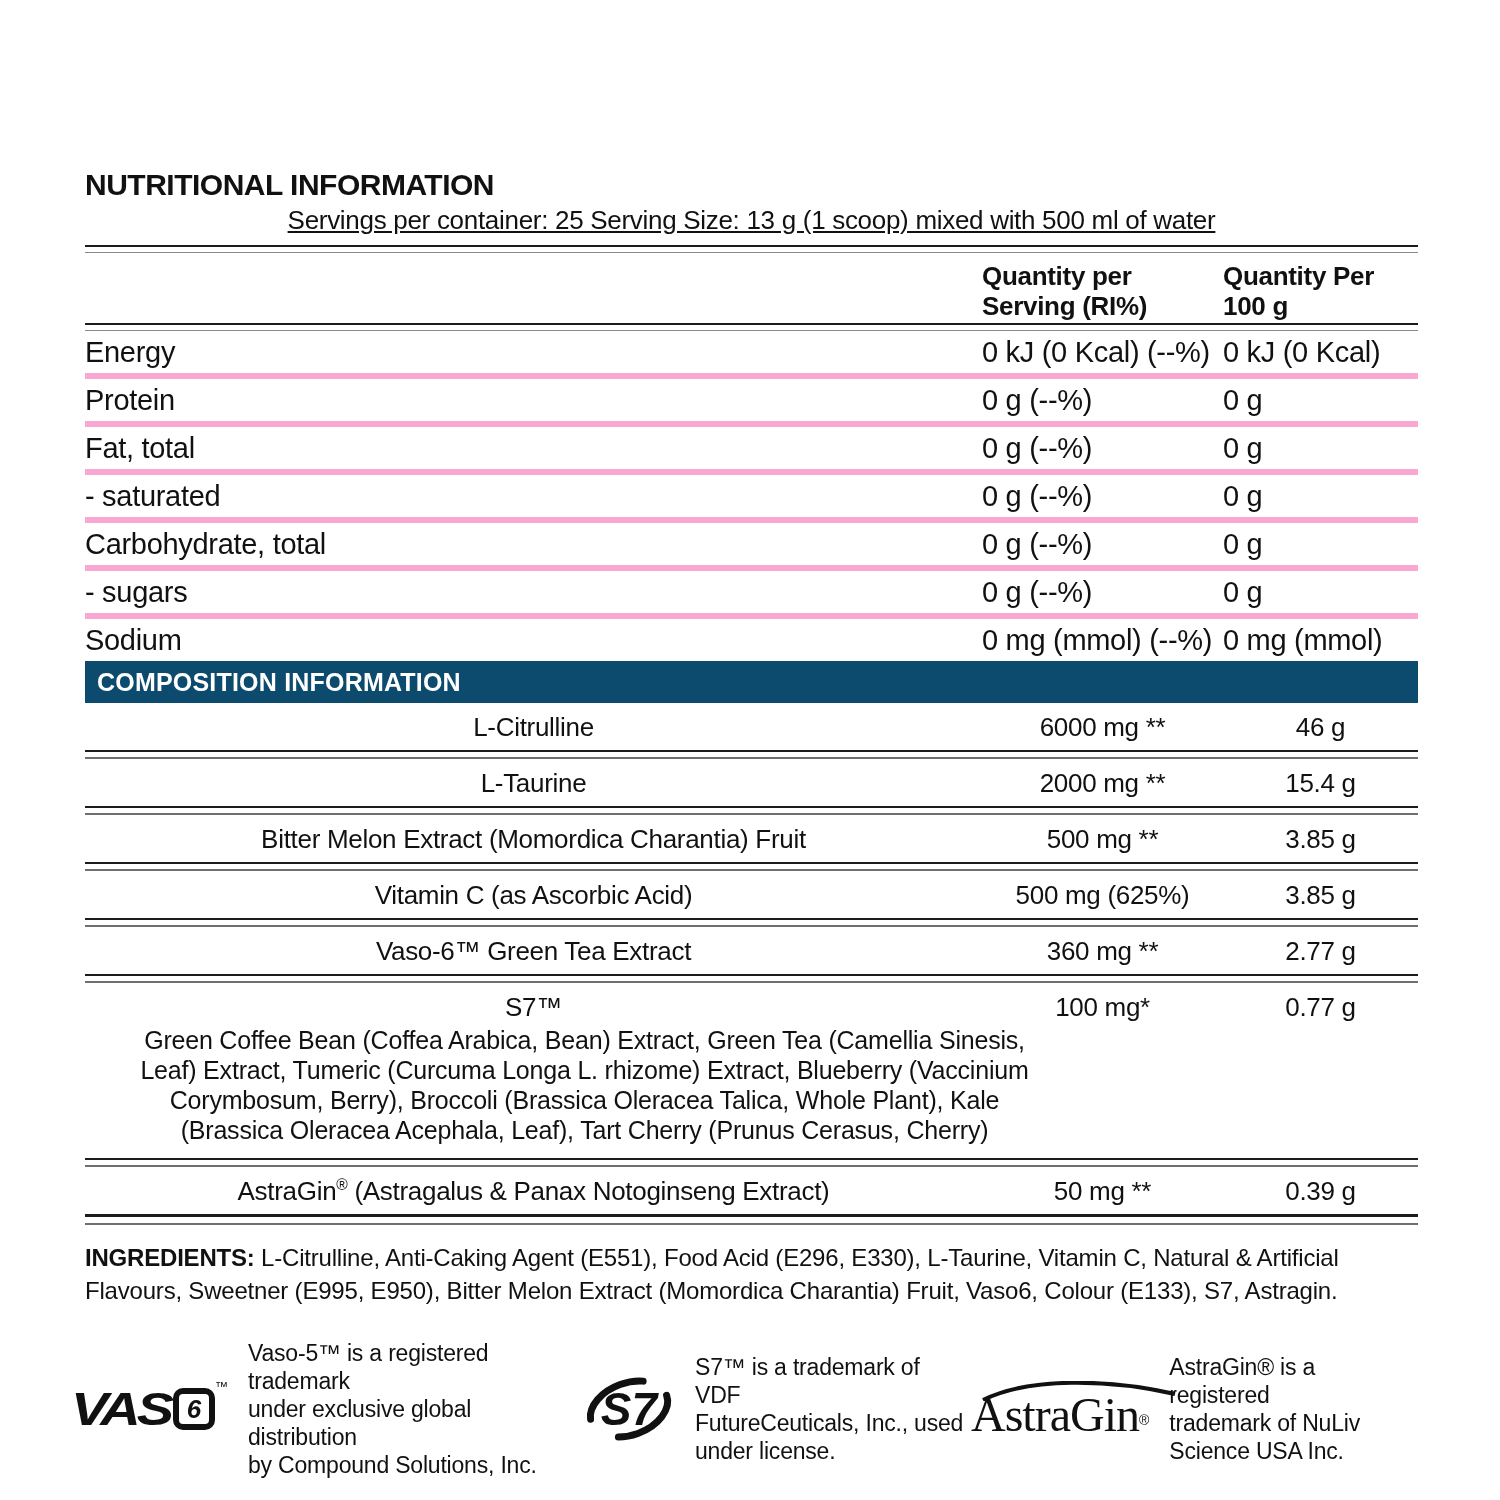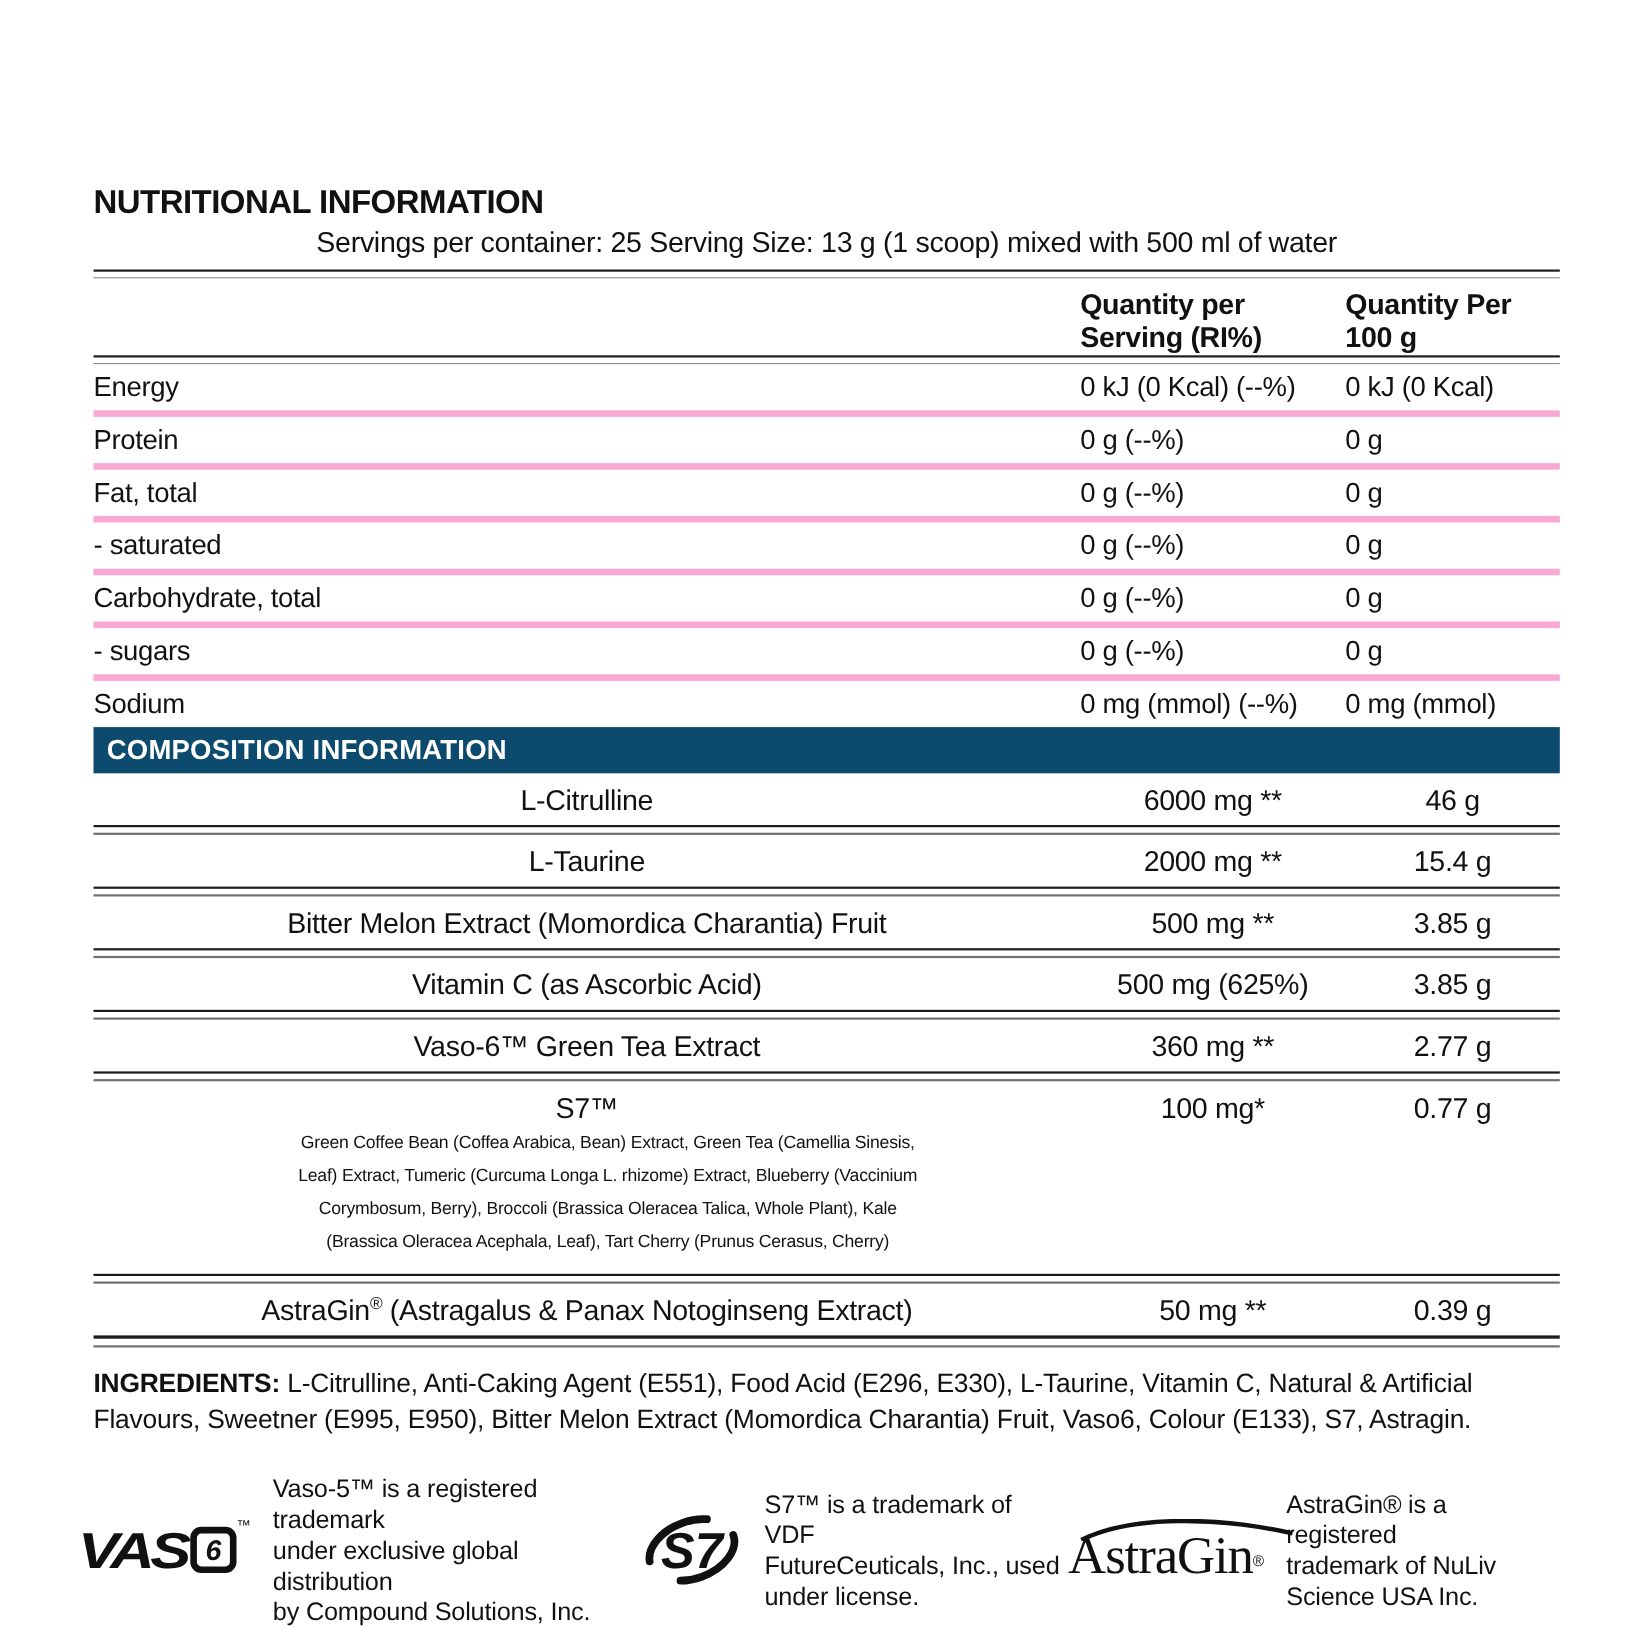--- a/index.html
+++ b/index.html
@@ -13,51 +13,51 @@
   .content{
     position:absolute;left:85px;top:168px;width:1333px;
   }
   .title{
     margin:0;
     font-size:30px;font-weight:bold;letter-spacing:-0.5px;
     line-height:34px;
   }
   .subtitle{
     margin:2px 0 0 0;text-align:center;
-    font-size:26px;line-height:32px;letter-spacing:-0.3px;
+    font-size:26px;line-height:32px;letter-spacing:-0.3px;text-decoration:underline;
   }
   .sep-double{
     height:5px;margin-top:9px;
     border-top:2px solid #1c1c1c;
     border-bottom:1px solid #8a8a8a;
   }
   .grid3{
     display:grid;grid-template-columns:897px 241px 195px;
   }
   .thead{
     padding:8px 0 2px 0;
     font-weight:bold;font-size:26px;line-height:30px;letter-spacing:-0.3px;
     align-items:start;
   }
   .nrow{
     height:42px;align-items:center;
-    font-size:25px;letter-spacing:-0.3px;
+    font-size:29px;letter-spacing:-0.3px;
   }
   .nrow + .nrow{border-top:6px solid #f9a8d4;}
   .bar{
     height:42px;background:#0c4a6e;color:#ffffff;
     display:flex;align-items:center;
     padding-left:12px;box-sizing:border-box;
     font-weight:bold;font-size:25px;letter-spacing:0.2px;
   }
   .crow{padding:9px 0 8px 0;text-align:center;}
   .crow .grid3{align-items:start;font-size:26px;line-height:30px;letter-spacing:-0.3px;}
   .c-note{
-    font-size:16px;line-height:30px;letter-spacing:-0.2px;
-    white-space:pre-line;width:935px;margin-top:3px;
+    font-size:25px;line-height:30px;letter-spacing:-0.2px;
+    white-space:pre-line;width:935px;margin-top:3px;margin-left:32px;
   }
   .c-note:empty{display:none;}
   .crow sup{font-size:60%;vertical-align:super;line-height:0;}
   .sep-comp{
     height:5px;
     border-top:2px solid #1c1c1c;
     border-bottom:2px solid #6f6f6f;
   }
   .sep-final{
     height:6px;

